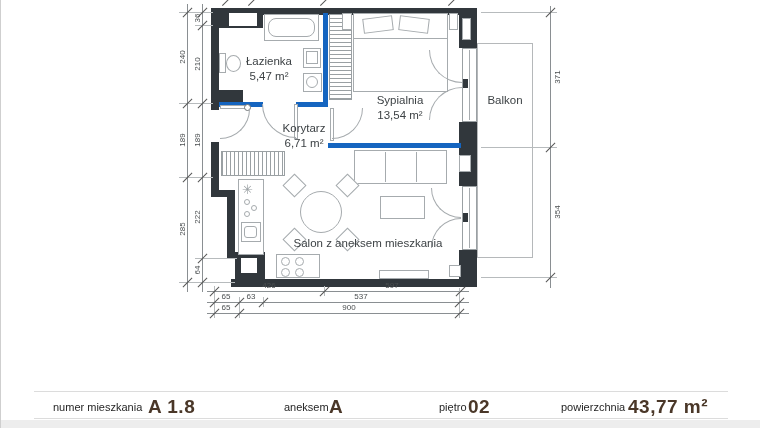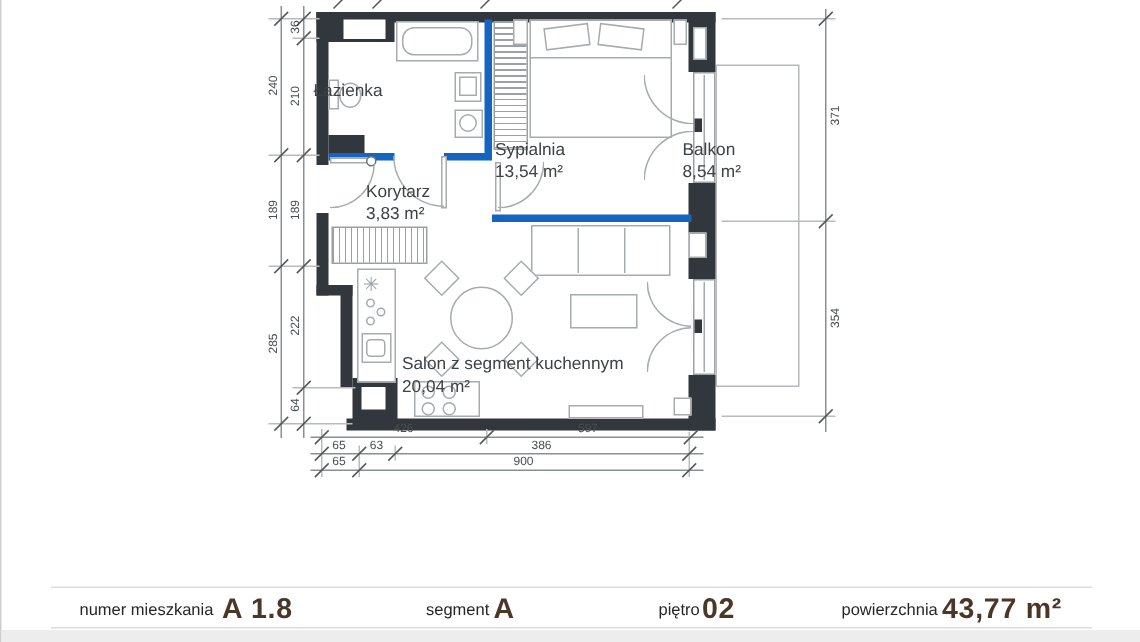--- a/index.html
+++ b/index.html
@@ -11,21 +11,21 @@
   .fix{position:absolute;box-sizing:border-box;border:1px solid #a6abae;background:#fff;}
   .thin{position:absolute;background:#a6abae;}
   .arc{position:absolute;box-sizing:border-box;border:0 solid #a6abae;background:transparent;}
   .arc-tl{border-right-width:1px;border-bottom-width:1px;border-bottom-right-radius:100%;}
   .arc-tr{border-left-width:1px;border-bottom-width:1px;border-bottom-left-radius:100%;}
   .arc-br{border-left-width:1px;border-top-width:1px;border-top-left-radius:100%;}
   .hatch-v{position:absolute;box-sizing:border-box;border:1px solid #9aa0a3;
     background:repeating-linear-gradient(90deg,#9aa0a3 0,#9aa0a3 1px,transparent 1px,transparent 4px);}
   .hatch-h{position:absolute;box-sizing:border-box;border:1px solid #9aa0a3;
     background:repeating-linear-gradient(0deg,#9aa0a3 0,#9aa0a3 1px,transparent 1px,transparent 4px);}
-  .room-label{position:absolute;text-align:left;color:#3d4245;font-size:11.5px;line-height:15px;}
+  .room-label{position:absolute;text-align:center;color:#3d4245;font-size:11.5px;line-height:15px;}
   .dimline{position:absolute;background:#8a8f92;}
   .extline{position:absolute;background:#b7bbbd;}
   .tick{position:absolute;width:13px;height:1px;background:#555;transform:rotate(-45deg);transform-origin:center;}
   .tick.small{width:9px;}
   .dimlabel{position:absolute;font-size:8px;color:#4a4e50;white-space:nowrap;}
   .dimlabel.v{transform:translate(-50%,-50%) rotate(-90deg);}
   .dimlabel.h{transform:translate(-50%,-100%);}
   .circ{border-radius:50%;}
   .footer-label{position:absolute;font-size:11px;color:#262626;white-space:nowrap;}
   .footer-value{position:absolute;font-size:19px;font-weight:bold;color:#4a3728;white-space:nowrap;letter-spacing:0.5px;}
@@ -116,36 +116,35 @@
   <div class="arc arc-tr" style="left:261px;top:104px;width:34px;height:34px;"></div>
   <div class="fix" style="left:329px;top:108px;width:4px;height:33px;"></div>
   <div class="arc arc-tl" style="left:331px;top:108px;width:31px;height:31px;"></div>
   <div class="arc arc-tr" style="left:428px;top:50px;width:33px;height:33px;"></div>
   <div class="arc arc-br" style="left:428px;top:87px;width:33px;height:33px;"></div>
   <div class="arc arc-tr" style="left:430px;top:188px;width:30px;height:30px;"></div>
   <div class="arc arc-br" style="left:430px;top:218px;width:30px;height:30px;"></div>
 
   <div class="room-label" style="left:208px;top:54px;width:120px;">
     <div>Łazienka</div>
+    <div>5,47 m²</div>
   </div>
   <div class="room-label" style="left:329px;top:93px;width:140px;">
     <div>Sypialnia</div>
     <div>13,54 m²</div>
   </div>
   <div class="room-label" style="left:243px;top:121px;width:120px;">
     <div>Korytarz</div>
-    <div>3,83 m²</div>
+    <div>6,71 m²</div>
   </div>
   <div class="room-label" style="left:267px;top:236px;width:200px;">
-    <div>Salon z segment kuchennym</div>
-    <div>20,04 m²</div>
+    <div>Salon z aneksem mieszkania</div>
   </div>
   <div class="room-label" style="left:454px;top:93px;width:100px;">
     <div>Balkon</div>
-    <div>8,54 m²</div>
   </div>
 
   <div class="dimline" style="left:186px;top:4px;width:1px;height:288px;"></div>
   <div class="dimline" style="left:201px;top:4px;width:1px;height:288px;"></div>
   <div class="dimline" style="left:549px;top:6px;width:1px;height:282px;"></div>
   <div class="dimline" style="left:206px;top:291px;width:262px;height:1px;"></div>
   <div class="dimline" style="left:206px;top:302px;width:262px;height:1px;"></div>
   <div class="dimline" style="left:206px;top:313px;width:262px;height:1px;"></div>
 
   <div class="extline" style="left:178px;top:12px;width:34px;height:1px;"></div>
@@ -202,30 +201,30 @@
   <span class="dimlabel v" style="left:196px;top:64px;">210</span>
   <span class="dimlabel v" style="left:196px;top:140px;">189</span>
   <span class="dimlabel v" style="left:196px;top:217px;">222</span>
   <span class="dimlabel v" style="left:196px;top:270px;">64</span>
   <span class="dimlabel v" style="left:556px;top:77px;">371</span>
   <span class="dimlabel v" style="left:556px;top:212px;">354</span>
   <span class="dimlabel h" style="left:268px;top:290px;">426</span>
   <span class="dimlabel h" style="left:391px;top:290px;">597</span>
   <span class="dimlabel h" style="left:225px;top:301px;">65</span>
   <span class="dimlabel h" style="left:250px;top:301px;text-align:center;">63</span>
-  <span class="dimlabel h" style="left:360px;top:301px;">386</span>
+  <span class="dimlabel h" style="left:360px;top:301px;">537</span>
   <span class="dimlabel h" style="left:225px;top:312px;">65</span>
   <span class="dimlabel h" style="left:348px;top:312px;">900</span>
 
   <div class="abs" style="left:33px;top:391px;width:694px;height:1px;background:#dcdcdc;"></div>
   <div class="abs" style="left:33px;top:418px;width:694px;height:1px;background:#dcdcdc;"></div>
   <div class="abs" style="left:0;top:420px;width:760px;height:8px;background:#ededed;"></div>
 
   <span class="footer-label" style="left:52px;top:401px;">numer mieszkania</span>
   <span class="footer-value" style="left:147px;top:396px;">A 1.8</span>
-  <span class="footer-label" style="left:283px;top:401px;">segment</span>
+  <span class="footer-label" style="left:283px;top:401px;">aneksem</span>
   <span class="footer-value" style="left:328px;top:396px;">A</span>
   <span class="footer-label" style="left:438px;top:401px;">piętro</span>
   <span class="footer-value" style="left:467px;top:396px;">02</span>
   <span class="footer-label" style="left:560px;top:401px;">powierzchnia</span>
   <span class="footer-value" style="left:627px;top:396px;">43,77 m²</span>
 
 </div>
 
 </body></html>

